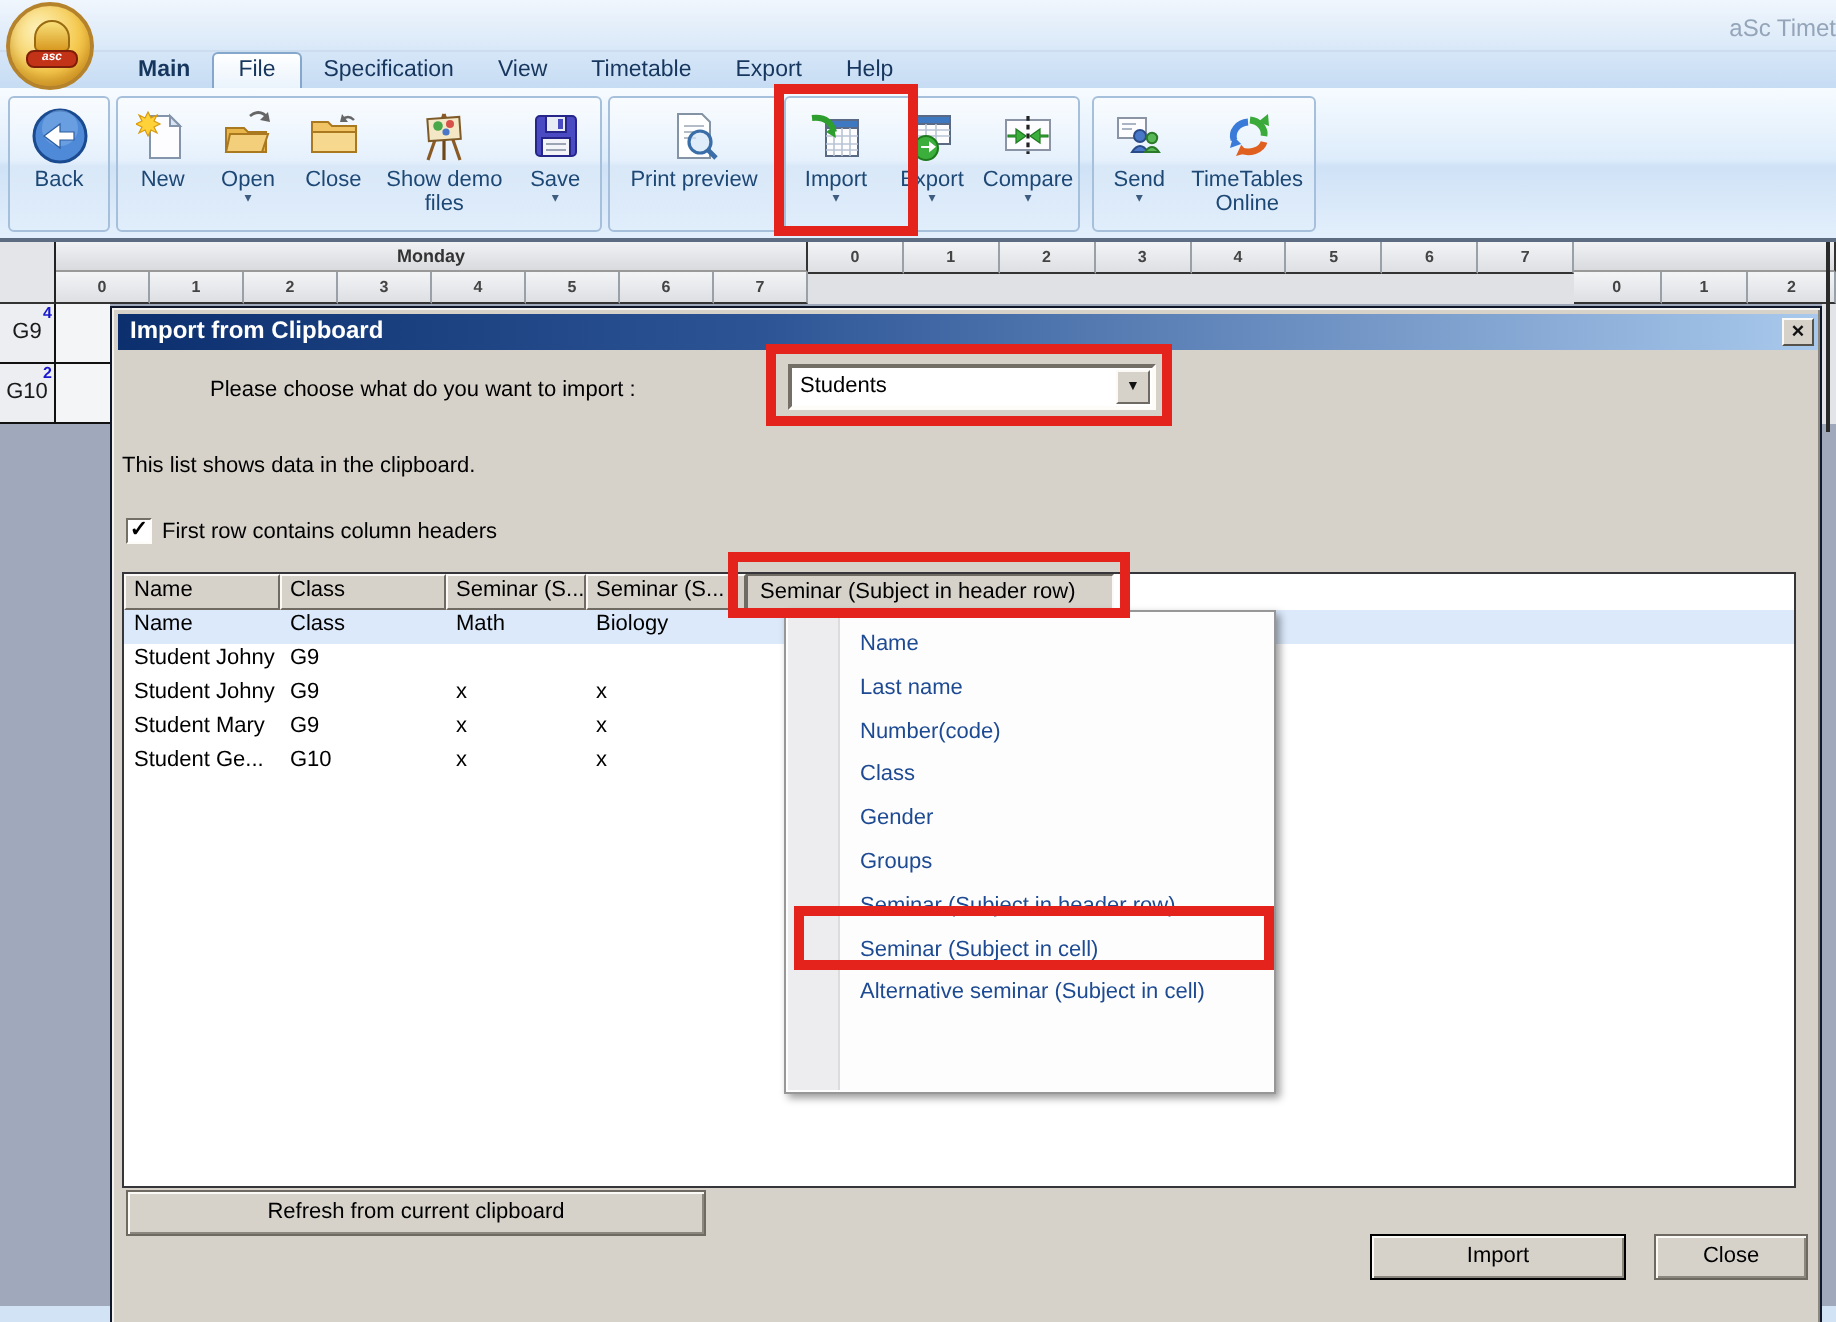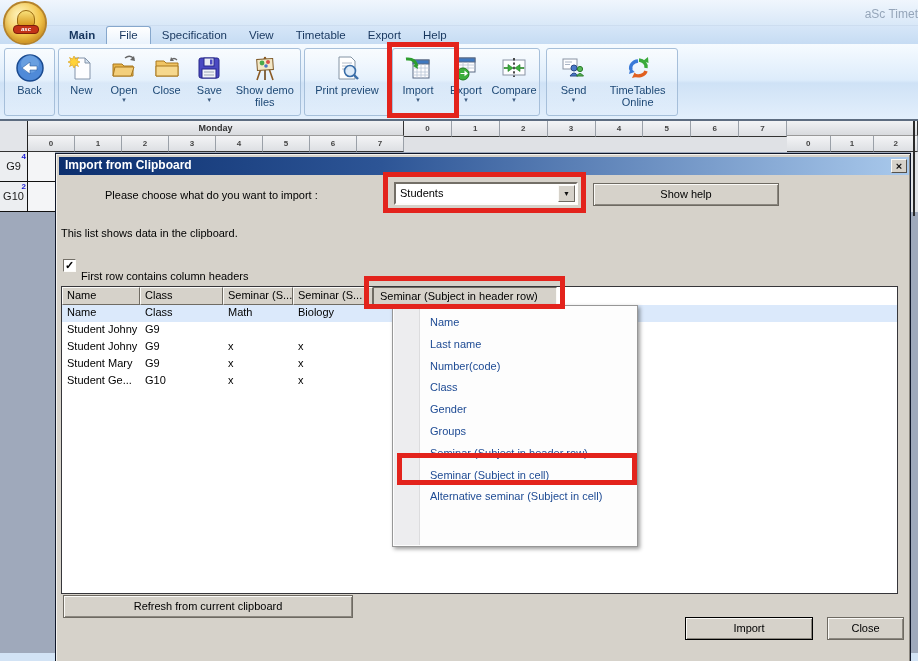--- a/index.html
+++ b/index.html
@@ -176,47 +176,47 @@
         <div class="tb-icon">
           <svg width="28" height="28" viewBox="0 0 28 28">
             <path d="M18 6 q3 -3 6 0" fill="none" stroke="#666" stroke-width="1.2"></path>
             <path d="M18 3 l-1 4 4 0 Z" fill="#666"></path>
             <path d="M3 9 v-2 h8 l2 2 h12 v13 H3 Z" fill="#f0c464" stroke="#a9781f"></path>
             <path d="M3 12 h22 v10 H3 Z" fill="#f6d88e" stroke="#a9781f"></path>
           </svg>
         </div>
         <div class="tb-label">Close</div>
       </div>
-      <div class="tb-btn">
-        <div class="tb-icon">
-          <svg width="26" height="26" viewBox="0 0 26 26">
-            <rect x="3" y="3" width="20" height="20" rx="2" fill="#4a4ac2" stroke="#26268a"></rect>
-            <rect x="8" y="3" width="10" height="8" fill="#e8ecf4" stroke="#26268a"></rect>
-            <rect x="14" y="4.5" width="2.5" height="5" fill="#4a4ac2"></rect>
-            <rect x="6" y="14" width="14" height="9" fill="#f2f4f8" stroke="#26268a"></rect>
-            <path d="M8 17 h10 M8 20 h10" stroke="#9aa4b4" stroke-width="1"></path>
-          </svg>
-        </div>
-        <div class="tb-label">Save</div>
-        <div class="tb-arrow">▾</div>
-      </div>
       <div class="tb-btn" style="flex:1.6">
         <div class="tb-icon">
           <svg width="28" height="28" viewBox="0 0 28 28">
             <path d="M14 3 L6 26" stroke="#8a5a24" stroke-width="1.6"></path>
             <path d="M14 3 L22 26" stroke="#8a5a24" stroke-width="1.6"></path>
             <path d="M14 6 V26" stroke="#6e4718" stroke-width="1.6"></path>
             <rect x="6" y="5" width="16" height="11" fill="#f3e7c6" stroke="#7e5a28" transform="rotate(-4 14 10)"></rect>
             <circle cx="11" cy="9" r="2.4" fill="#4aa84a"></circle>
             <circle cx="17" cy="8" r="2" fill="#d8504a"></circle>
             <circle cx="15" cy="12" r="1.8" fill="#4a78c8"></circle>
           </svg>
         </div>
         <div class="tb-label">Show demo files</div>
       </div>
+      <div class="tb-btn">
+        <div class="tb-icon">
+          <svg width="26" height="26" viewBox="0 0 26 26">
+            <rect x="3" y="3" width="20" height="20" rx="2" fill="#4a4ac2" stroke="#26268a"></rect>
+            <rect x="8" y="3" width="10" height="8" fill="#e8ecf4" stroke="#26268a"></rect>
+            <rect x="14" y="4.5" width="2.5" height="5" fill="#4a4ac2"></rect>
+            <rect x="6" y="14" width="14" height="9" fill="#f2f4f8" stroke="#26268a"></rect>
+            <path d="M8 17 h10 M8 20 h10" stroke="#9aa4b4" stroke-width="1"></path>
+          </svg>
+        </div>
+        <div class="tb-label">Save</div>
+        <div class="tb-arrow">▾</div>
+      </div>
     </div>
 
     <div class="tb-group" style="left:304px; width:86px;">
       <div class="tb-btn">
         <div class="tb-icon">
           <svg width="26" height="26" viewBox="0 0 26 26">
             <path d="M5 2 h12 l4 4 v18 H5 Z" fill="#fff" stroke="#8494a4"></path>
             <path d="M8 8 h10 M8 11 h10 M8 14 h6" stroke="#b4bcc8"></path>
             <circle cx="16" cy="16" r="5.5" fill="#d2e4f6" fill-opacity="0.7" stroke="#3a6ea8" stroke-width="1.6"></circle>
             <path d="M20 20 L24 24" stroke="#3a6ea8" stroke-width="2.4"></path>
@@ -260,21 +260,21 @@
             <path d="M14 4 V23" stroke="#222" stroke-width="1.6" stroke-dasharray="2.4,2"></path>
             <path d="M4 13.5 h4 v-3 l5 3.5 -5 3.5 v-3 h-4 Z" fill="#3cae3c" stroke="#1d7a1d" stroke-width="0.6"></path>
             <path d="M24 13.5 h-4 v-3 l-5 3.5 5 3.5 v-3 h4 Z" fill="#3cae3c" stroke="#1d7a1d" stroke-width="0.6"></path>
           </svg>
         </div>
         <div class="tb-label">Compare</div>
         <div class="tb-arrow">▾</div>
       </div>
     </div>
 
-    <div class="tb-group" style="left:546px; width:132px;">
+    <div class="tb-group" style="left:546px; width:112px;">
       <div class="tb-btn">
         <div class="tb-icon">
           <svg width="28" height="28" viewBox="0 0 28 28">
             <rect x="3" y="5" width="14" height="10" fill="#fdfdff" stroke="#8a94a4"></rect>
             <path d="M5 8 h7 M5 10.5 h5" stroke="#aab4c4"></path>
             <circle cx="14" cy="14" r="3" fill="#4a78c8" stroke="#2a4a88"></circle>
             <path d="M10 22 q4 -6 8 0 Z" fill="#4a78c8" stroke="#2a4a88"></path>
             <circle cx="20" cy="15" r="2.6" fill="#58b858" stroke="#2a7a2a"></circle>
             <path d="M16.5 22 q3.5 -5 7 0 Z" fill="#58b858" stroke="#2a7a2a"></path>
           </svg>
@@ -353,26 +353,25 @@
       <div class="dlg-close">×</div>
     </div>
 
     <div class="dlg-text" style="left:49px; top:35px;">Please choose what do you want to import :</div>
 
     <div class="combo">
       <div class="combo-value">Students</div>
       <div class="combo-btn">▼</div>
     </div>
 
-    <div class="btn btn-showhelp">Show help</div>
 
     <div class="dlg-text" style="left:5px; top:73px;">This list shows data in the clipboard.</div>
 
     <div class="checkbox">✓</div>
-    <div class="dlg-text" style="left:25px; top:116px;">First row contains column headers</div>
+    <div class="dlg-text" style="left:25px; top:106px;">First row contains column headers</div>
 
     <div class="clip-table">
       <div class="t-hdr">
         <div class="h-cell c0">Name</div>
         <div class="h-cell c1">Class</div>
         <div class="h-cell c2">Seminar (S...</div>
         <div class="h-cell c3">Seminar (S...</div>
         <div class="h-cell c4 pressed">Seminar (Subject in header row)</div>
         <div class="h-fill"></div>
       </div>

